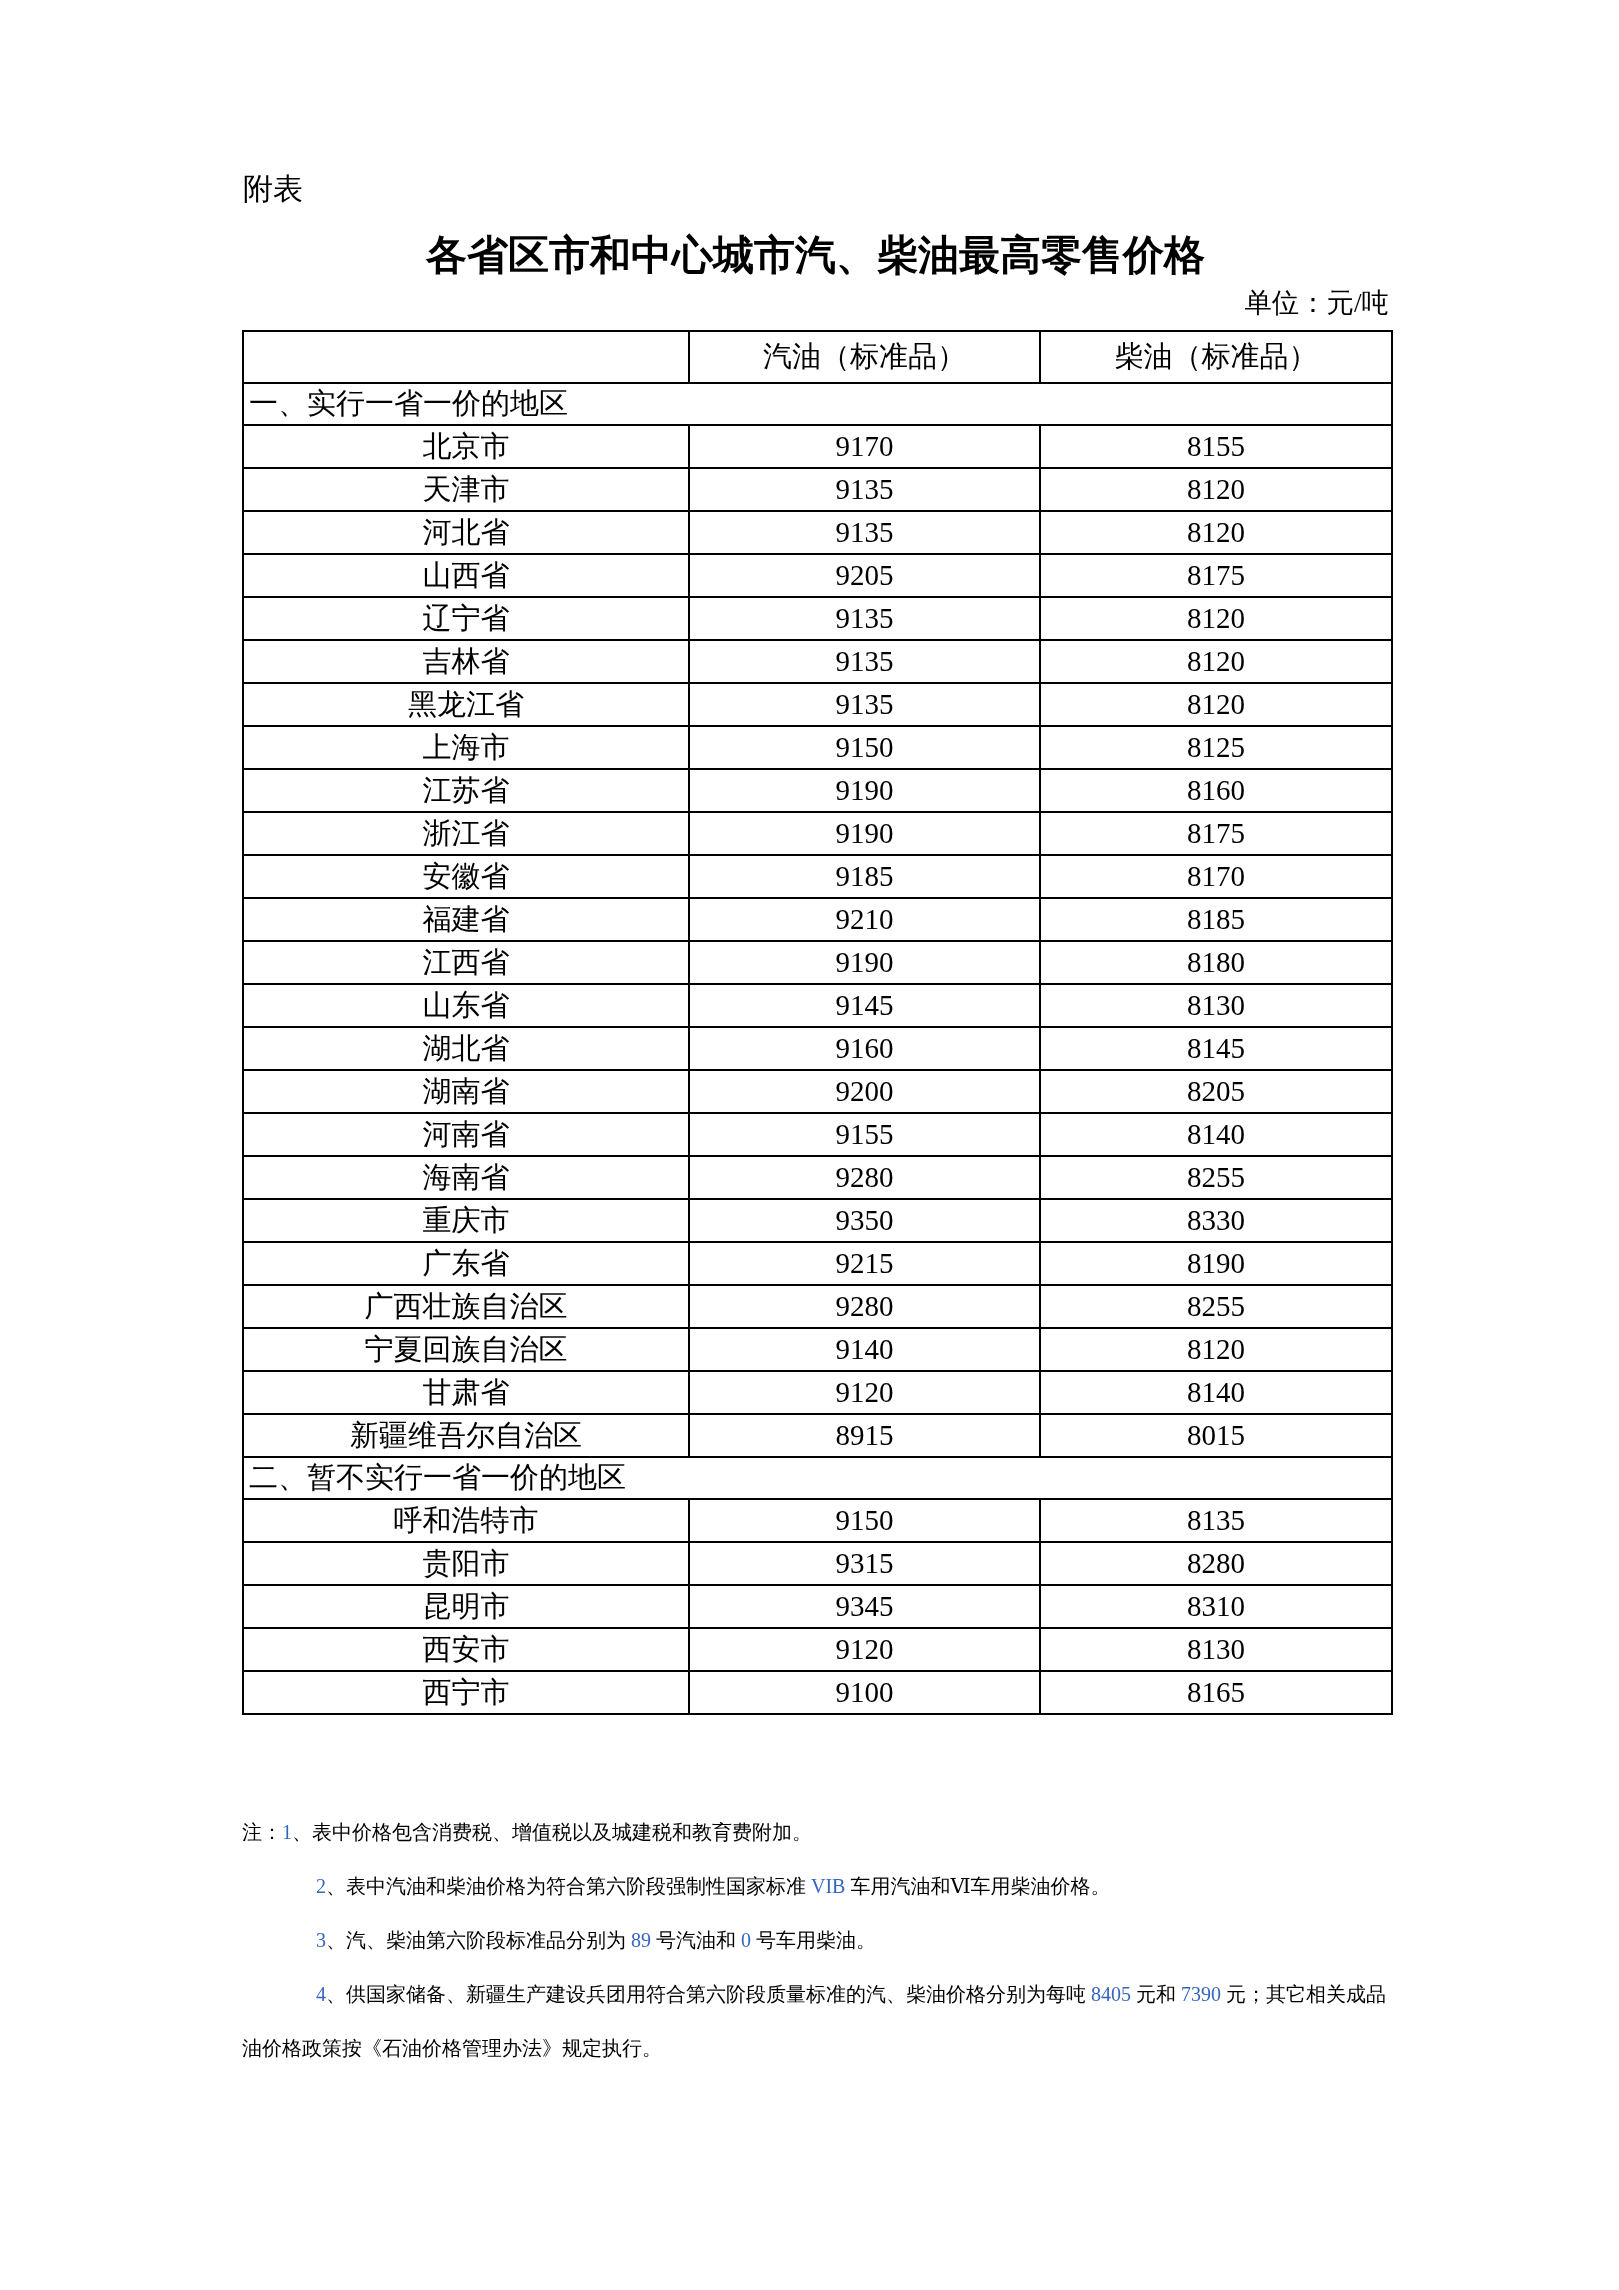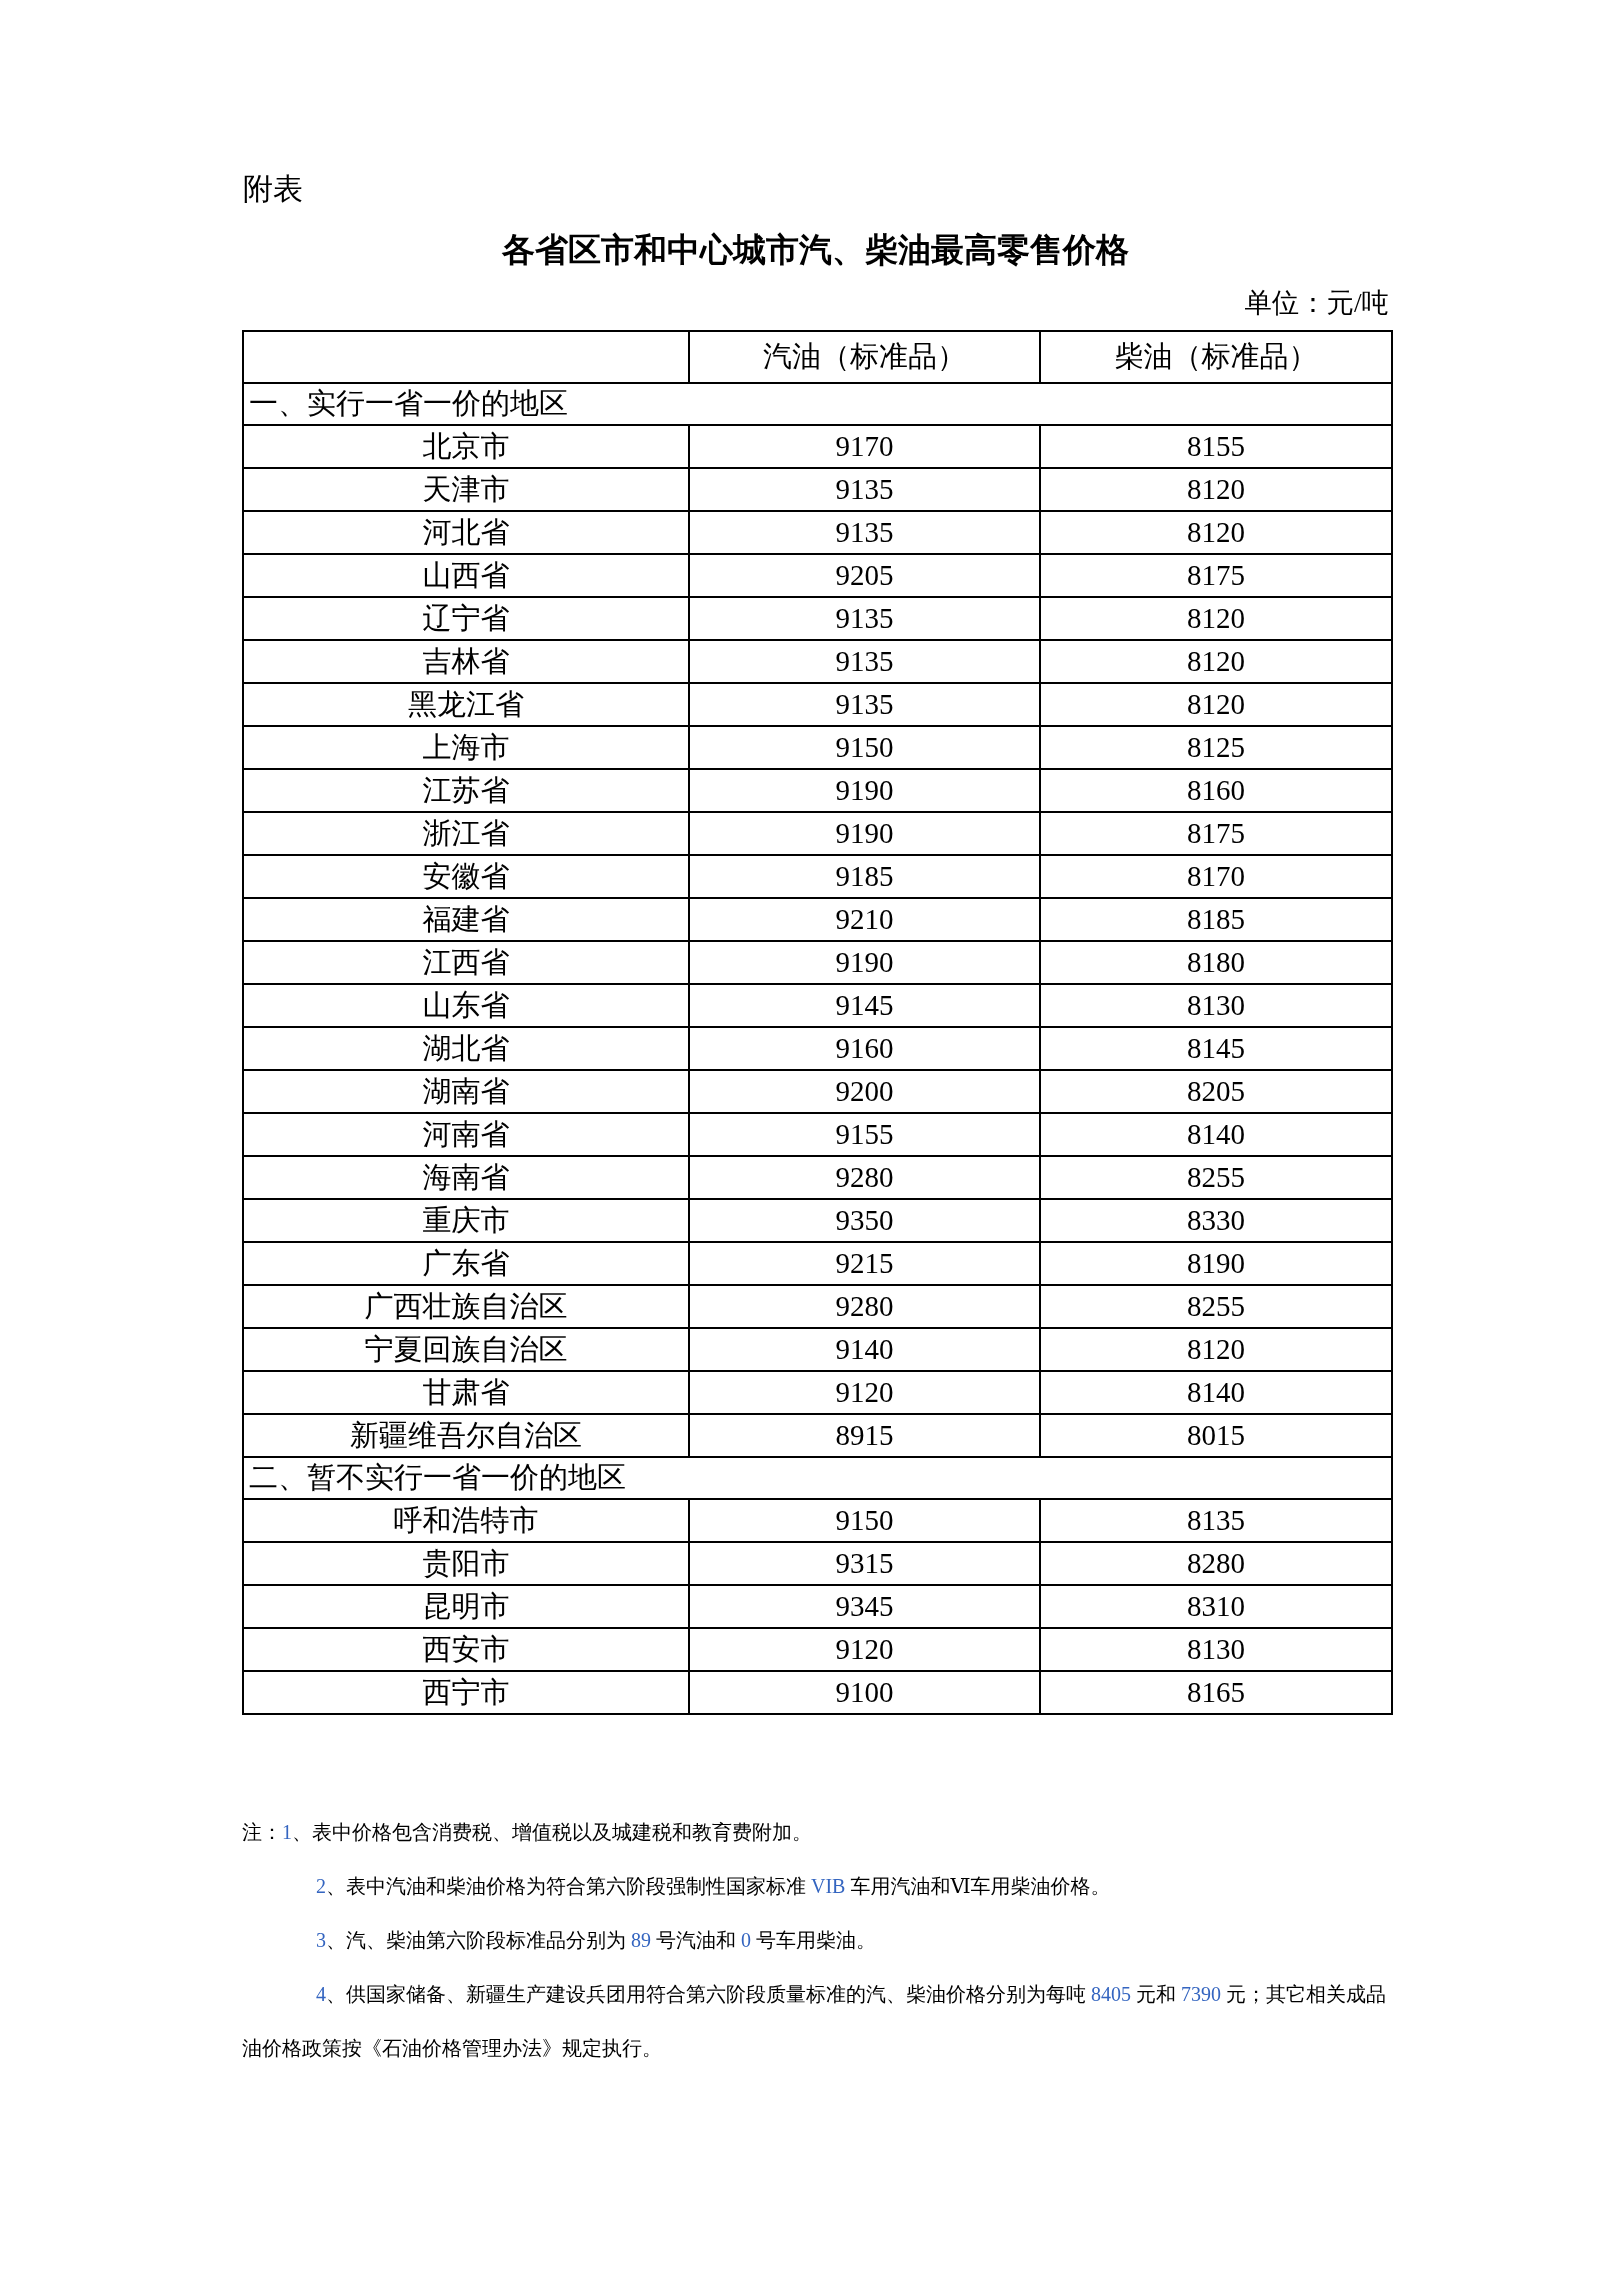--- a/index.html
+++ b/index.html
@@ -15,21 +15,21 @@
     font-family:"Liberation Serif","DejaVu Serif",serif;
     overflow:hidden;
   }
   .attach-label{
     position:absolute;left:243px;top:169px;
     font-size:30px;
   }
   .doc-title{
     position:absolute;left:242px;top:228px;width:1147px;
     margin:0;text-align:center;
-    font-size:33px;font-weight:bold;
+    font-size:41px;font-weight:bold;
   }
   .unit-label{
     position:absolute;left:242px;top:285px;width:1147px;
     text-align:right;font-size:27.4px;
   }
   table.price-table{
     position:absolute;left:242px;top:330px;width:1149px;
     border-collapse:collapse;table-layout:fixed;
     border:2.9px solid #000;
   }

